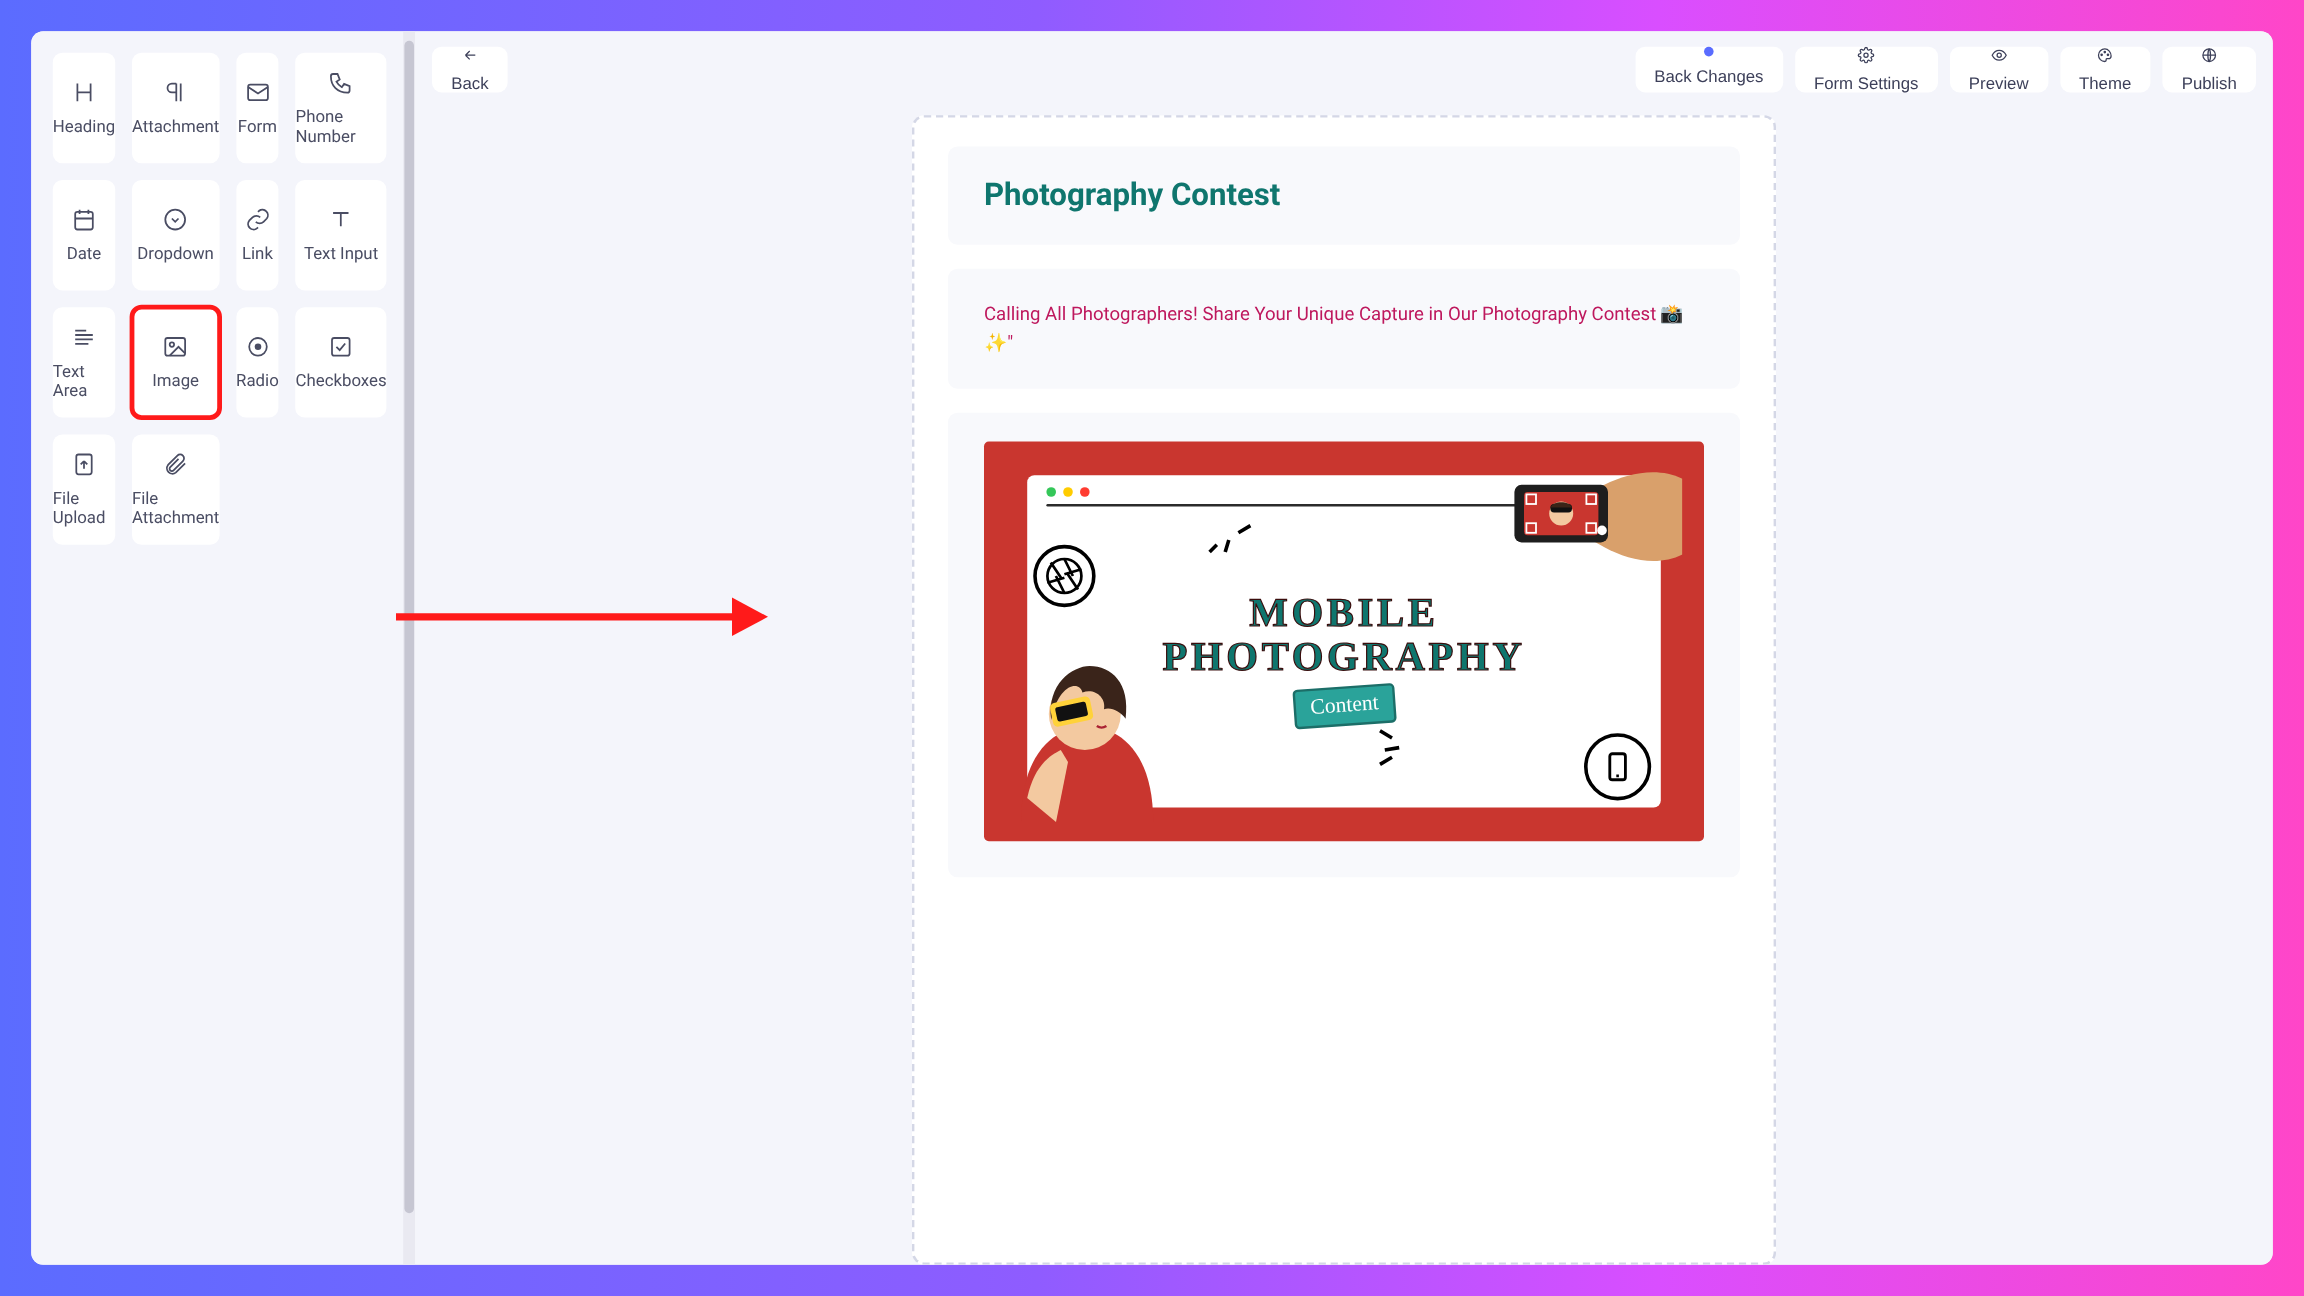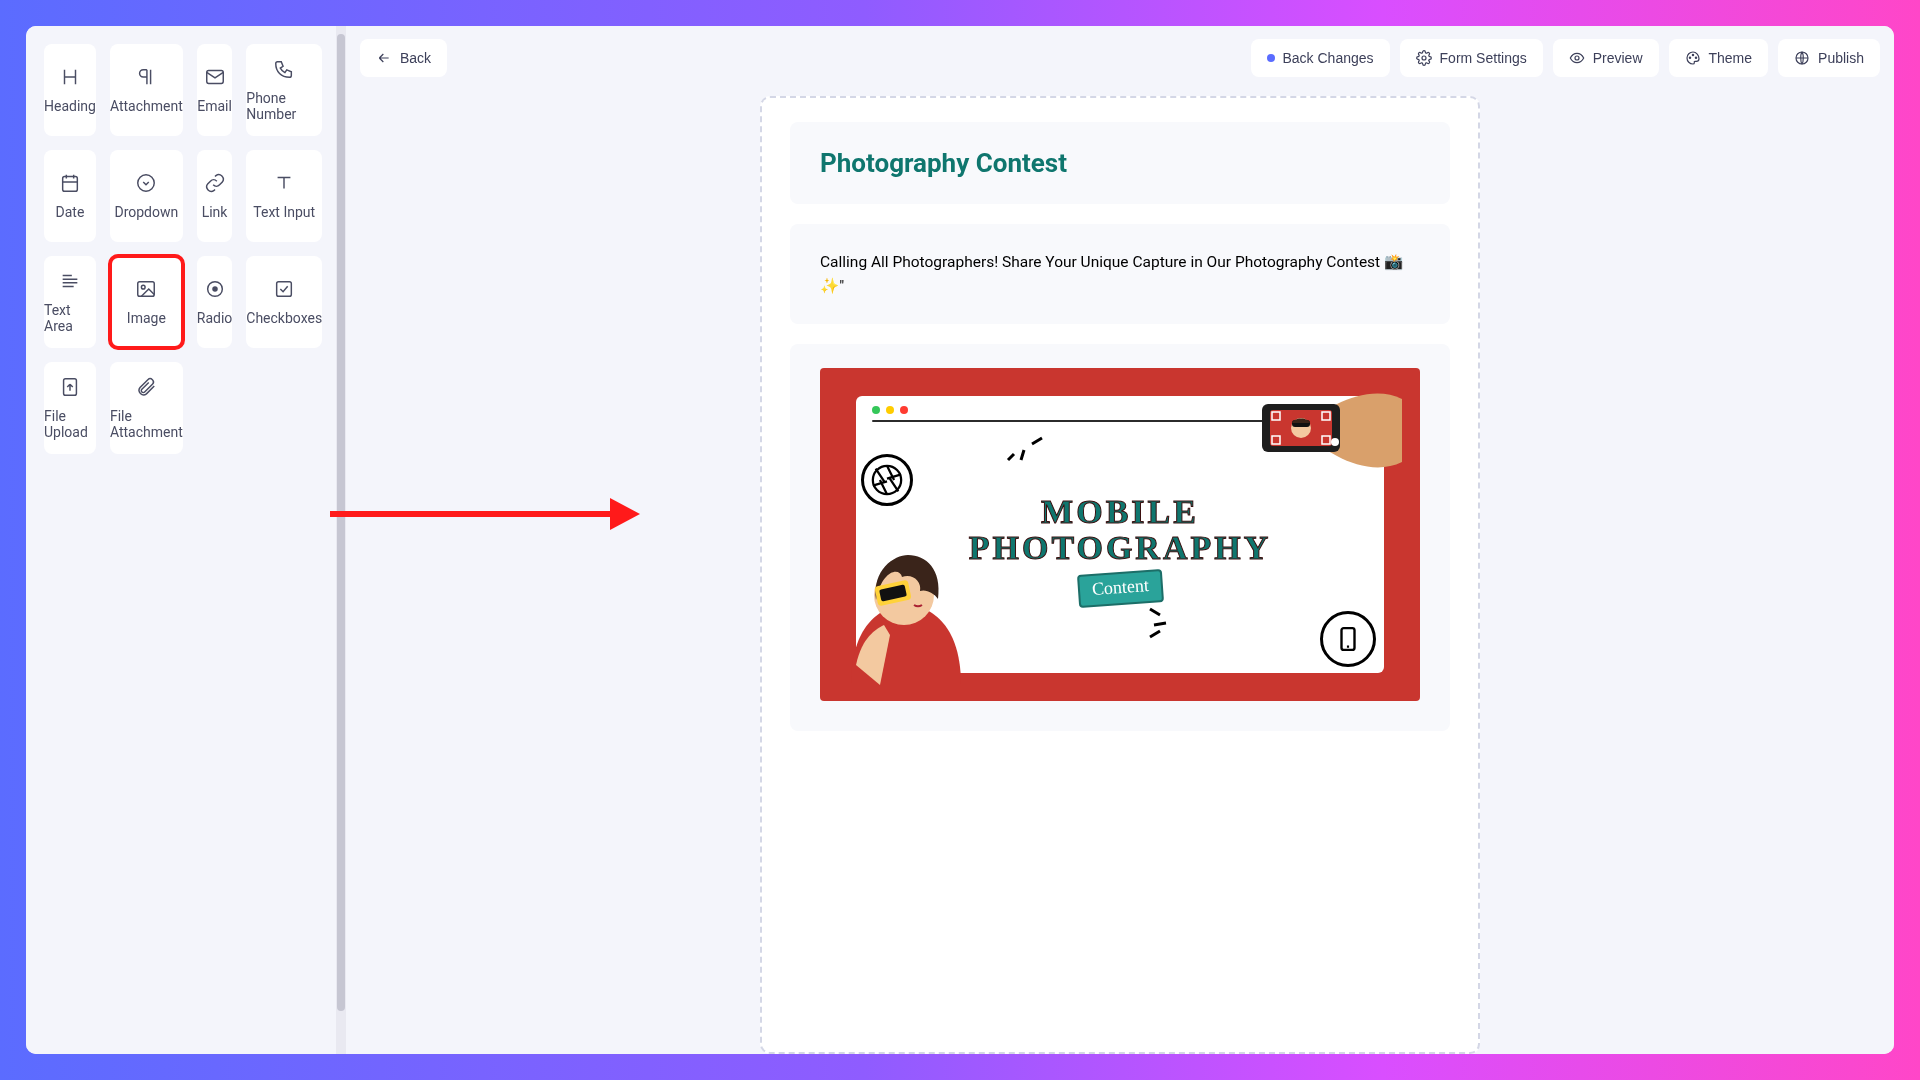--- a/index.html
+++ b/index.html
@@ -85,20 +85,21 @@
     border: none;
     border-radius: 8px;
     height: 38px;
     padding: 0 16px;
     display: inline-flex;
     align-items: center;
     gap: 8px;
     font-size: 14px;
     color: #3d405a;
     cursor: pointer;
+    flex-direction: column;
   }
   .btn svg { width: 16px; height: 16px; stroke: #3d405a; fill: none; stroke-width: 1.8; }
   .btn .dot { width: 8px; height: 8px; border-radius: 50%; background: #5a6cff; display:inline-block; }
   .topbar-spacer { flex: 1; }
 
   .canvas-wrap {
     flex: 1;
     overflow: hidden;
     display: flex;
     justify-content: center;
@@ -120,21 +121,21 @@
     padding: 26px 30px;
   }
   .form-title {
     font-size: 26px;
     font-weight: 700;
     color: #0f766e;
   }
   .form-desc {
     font-size: 15.5px;
     line-height: 1.55;
-    color: #000000;
+    color: #be185d;
   }
   .image-card { padding: 24px 30px 30px 30px; }
 
   
   .poster {
     width: 100%;
     aspect-ratio: 595 / 330;
     background: #c9362f;
     border-radius: 4px;
     position: relative;
@@ -288,21 +289,21 @@
         <div class="field-tile">
           <svg>
             <use href="#i-paragraph"></use>
           </svg>
           <span>Attachment</span>
         </div>
         <div class="field-tile">
           <svg>
             <use href="#i-mail"></use>
           </svg>
-          <span>Email</span>
+          <span>Form</span>
         </div>
         <div class="field-tile">
           <svg>
             <use href="#i-phone"></use>
           </svg>
           <span>Phone Number</span>
         </div>
         <div class="field-tile">
           <svg>
             <use href="#i-calendar"></use>

